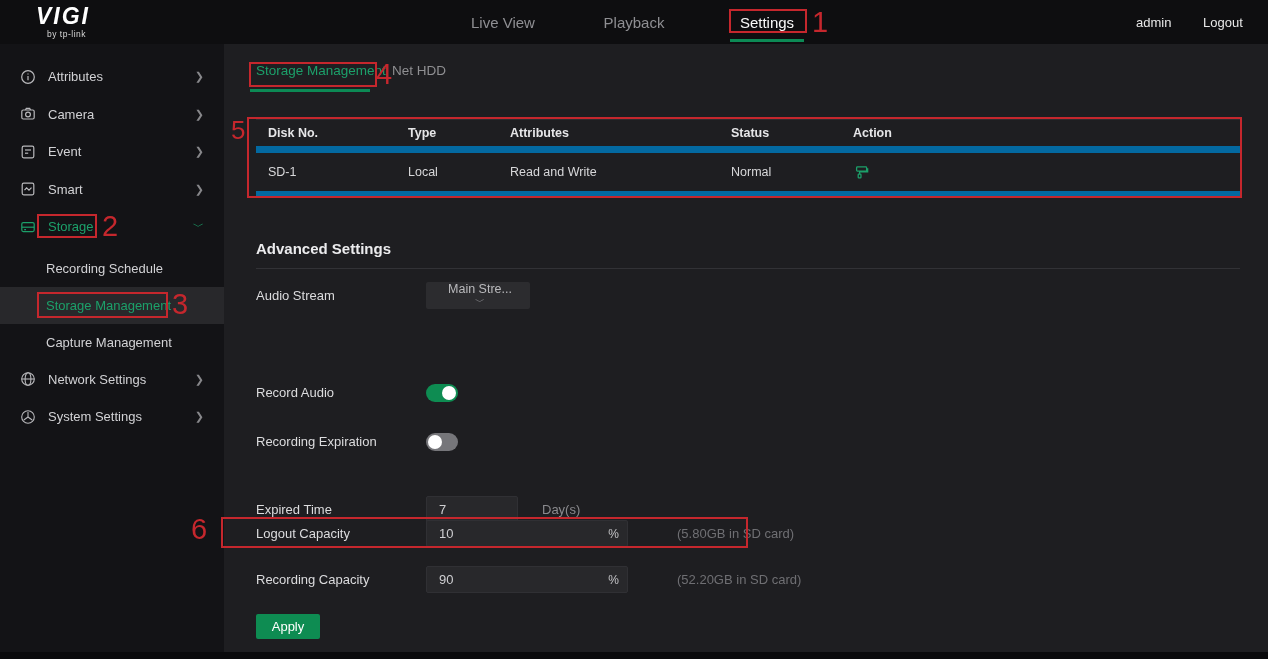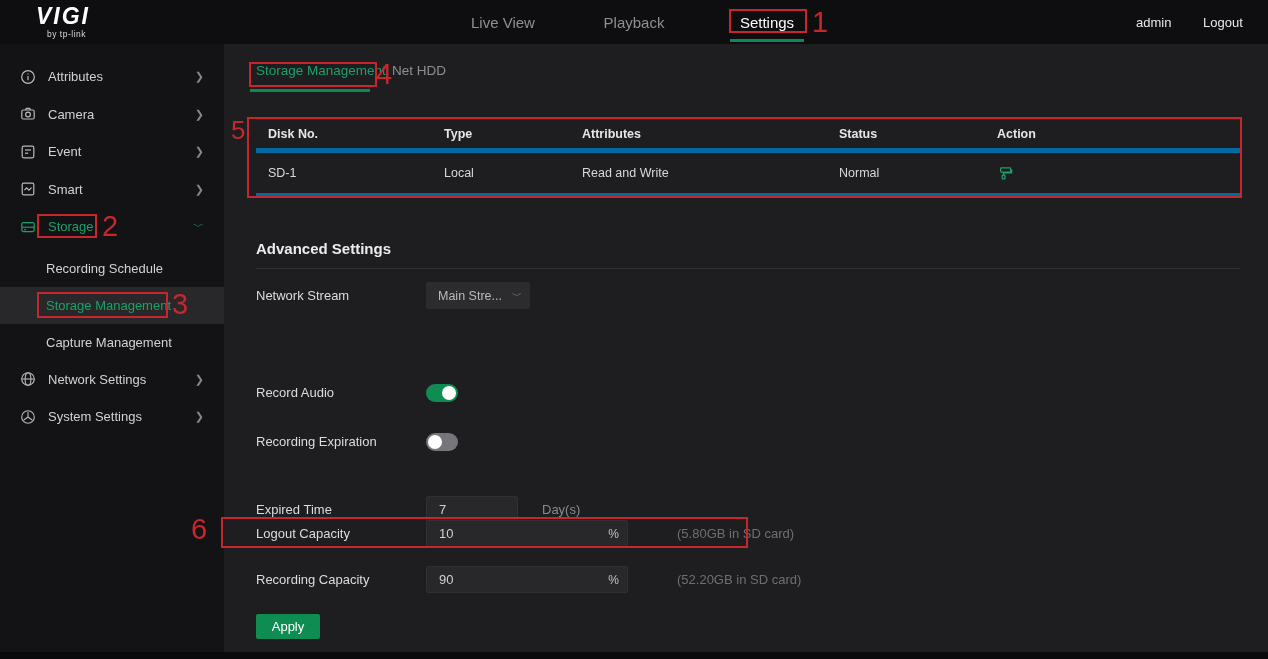--- a/index.html
+++ b/index.html
@@ -32,37 +32,37 @@
   .sub-row.active { background:#28282b; color:#1ca06a; }
 
   
   .content { position:absolute; left:224px; top:44px; width:1044px; height:615px; background:#1e1e21; }
   .tab { position:absolute; top:19px; font-size:13.5px; cursor:pointer; white-space:nowrap; }
   .tab.active { color:#1ca06a; } .tab.inactive { color:#8f8f92; }
   .tab-1 { left:32px; } .tab-2 { left:168px; }
   .tab-underline { position:absolute; left:26px; top:45px; width:120px; height:3px; background:#0c8a55; }
 
   .disk-table { position:absolute; left:32px; top:75px; width:984px; border-top:1px solid #2c2c2f; }
-  .t-row { display:flex; align-items:center; border-bottom:5px solid #0369a1;gap:36px; }
+  .t-row { display:flex; align-items:center; border-bottom:7px solid #0369a1; }
   .t-head { height:33px; }
   .t-body { height:45px; }
   .t-cell { flex:none; font-size:12.5px; color:#d8d8da; white-space:nowrap; }
   .t-head .t-cell { color:#e6e6e8; font-weight:700; }
   .c1{width:152px; padding-left:12px;} .c2{width:102px;} .c3{width:221px;} .c4{width:265px;} .c5{width:122px;} .c6{width:112px;}
 
   .adv-title { position:absolute; left:32px; top:196px; font-size:15px; font-weight:700; color:#ececee; }
   .adv-divider { position:absolute; left:32px; top:224px; width:984px; height:1px; background:#323236; }
 
   .form-row { position:absolute; left:32px; height:27px; display:flex; align-items:center; }
   .f-label { flex:none; width:170px; font-size:13px; color:#dcdcde; }
   .r-rs { top:238px; } .r-cw { top:284px; } .r-ra { top:335px; } .r-re { top:384px; }
   .r-et { top:452px; } .r-cc { top:476px; } .r-rc { top:522px; }
 
   .dropdown { width:104px; height:27px; background:#2c2c2f; border-radius:2px; display:flex; align-items:center;
-              padding:0 8px 0 12px; cursor:pointer; }
+              padding:0 8px 0 12px; cursor:pointer;flex-direction:column; }
   .dd-value { flex:1; font-size:12.5px; color:#b9b9bc; white-space:nowrap; overflow:hidden; }
   .dd-chev { color:#86868a; font-size:10px; }
 
   .toggle { width:32px; height:18px; border-radius:9px; background:#76767a; position:relative; cursor:pointer; flex:none; }
   .toggle .knob { position:absolute; top:2px; left:2px; width:14px; height:14px; border-radius:50%; background:#fff; }
   .toggle.on { background:#0e8c52; }
   .toggle.on .knob { left:auto; right:2px; }
 
   .num-input { height:27px; background:#28282b; border:1px solid #303034; border-radius:2px; color:#cfcfd2;
                font-size:13px; padding:0 10px 0 12px; font-family:"Liberation Sans",sans-serif; outline:none; }
@@ -232,21 +232,21 @@
             <rect x="4.9" y="9.5" width="2.6" height="3.6" rx="0.6"></rect>
           </svg>
         </div>
       </div>
     </div>
 
     <div class="adv-title">Advanced Settings</div>
     <div class="adv-divider"></div>
 
     <div class="form-row r-rs">
-      <div class="f-label">Network Stream</div>
+      <div class="f-label">Audio Stream</div>
       <div class="dropdown">
         <span class="dd-value">Main Stre...</span>
         <span class="dd-chev">﹀</span>
       </div>
     </div>
 
 
     <div class="form-row r-re">
       <div class="f-label">Recording Expiration</div>
       <div class="toggle">

